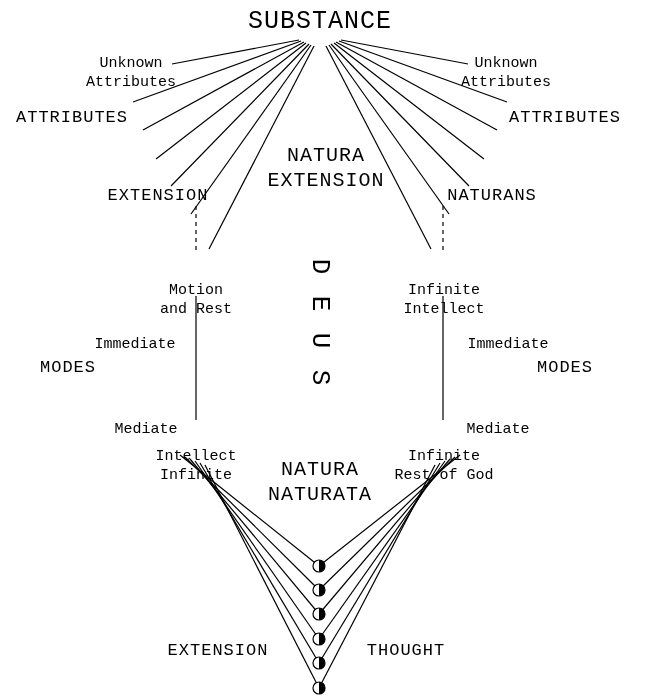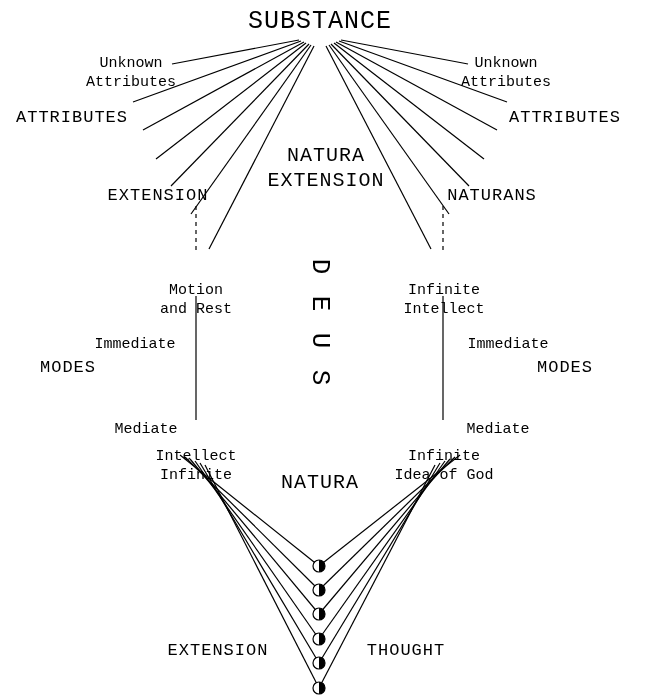--- a/index.html
+++ b/index.html
@@ -166,23 +166,24 @@
 
   <div class="label sm" style="left:146px; top:406px;">Mediate</div>
   <div class="label sm" style="left:498px; top:406px;">Mediate</div>
 
   <div class="label sm" style="left:196px; top:443px;">
     <span>Intellect</span>
     <span>Infinite</span>
   </div>
   <div class="label sm" style="left:444px; top:443px;">
     <span>Infinite</span>
-    <span>Idea of God</span>
+    <span>Rest of God</span>
   </div>
 
   <div class="label lg" style="left:320px; top:482px;">
     <span>NATURA</span>
+    <span>NATURATA</span>
   </div>
 
   <div class="label md" style="left:218px; top:651px;">EXTENSION</div>
   <div class="label md" style="left:406px; top:651px;">THOUGHT</div>
 
 </div>
 
 </body></html>

